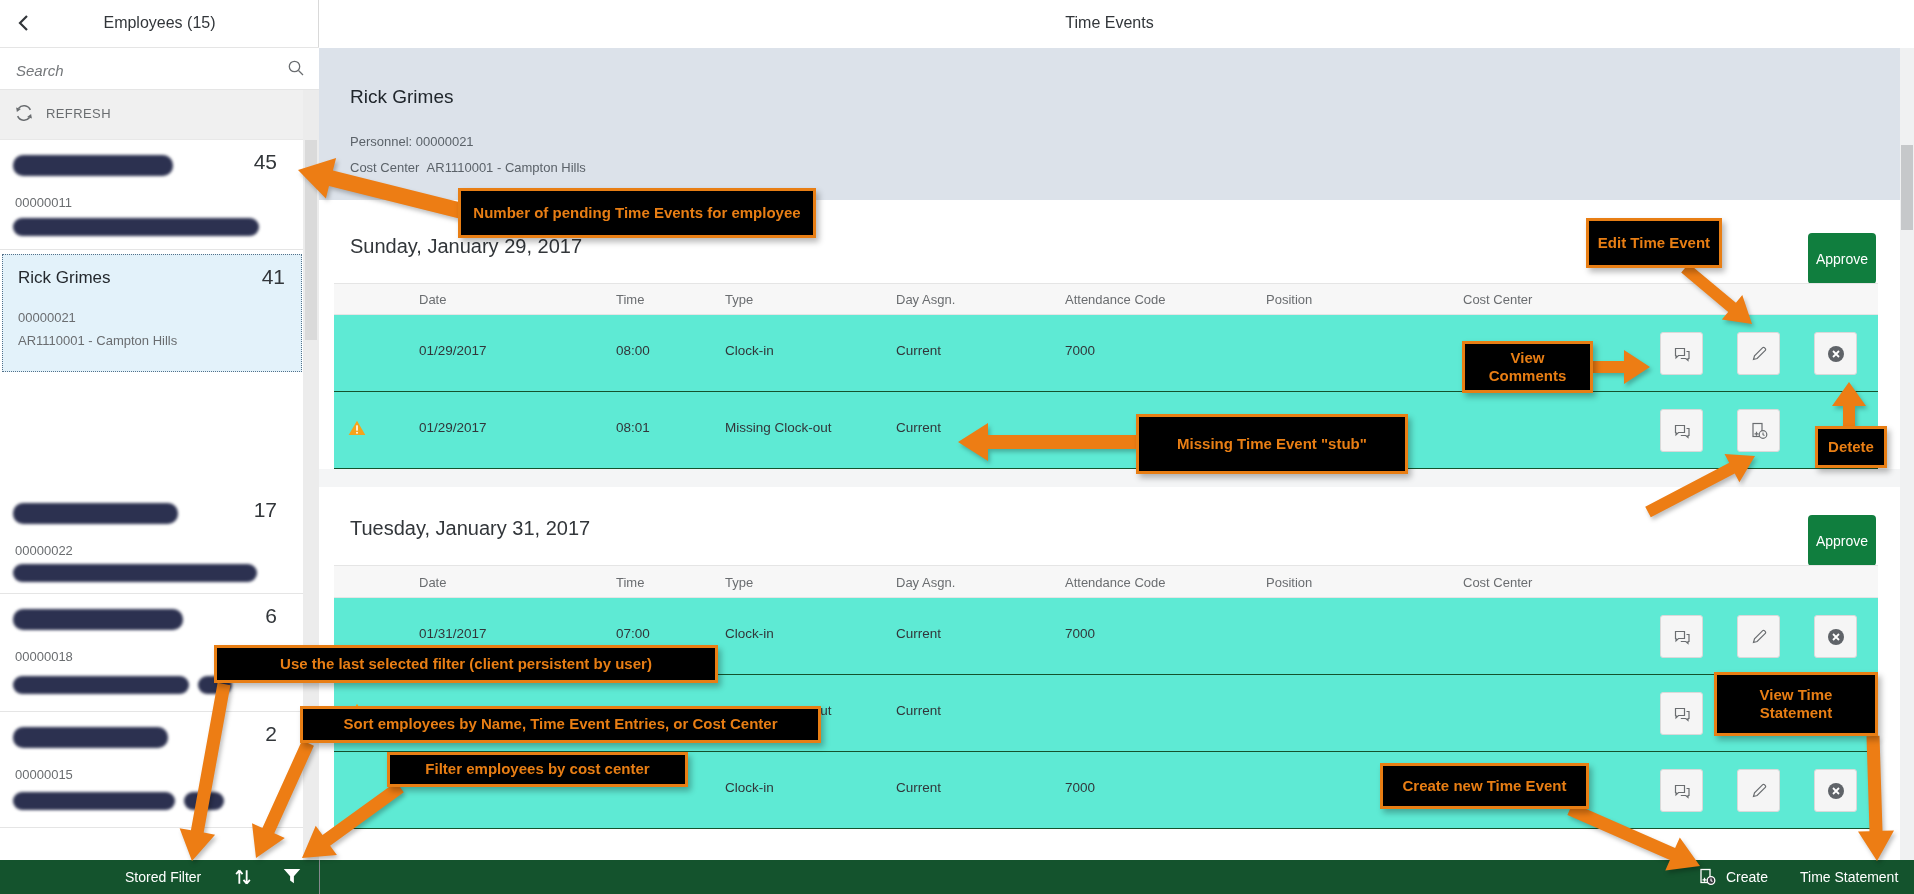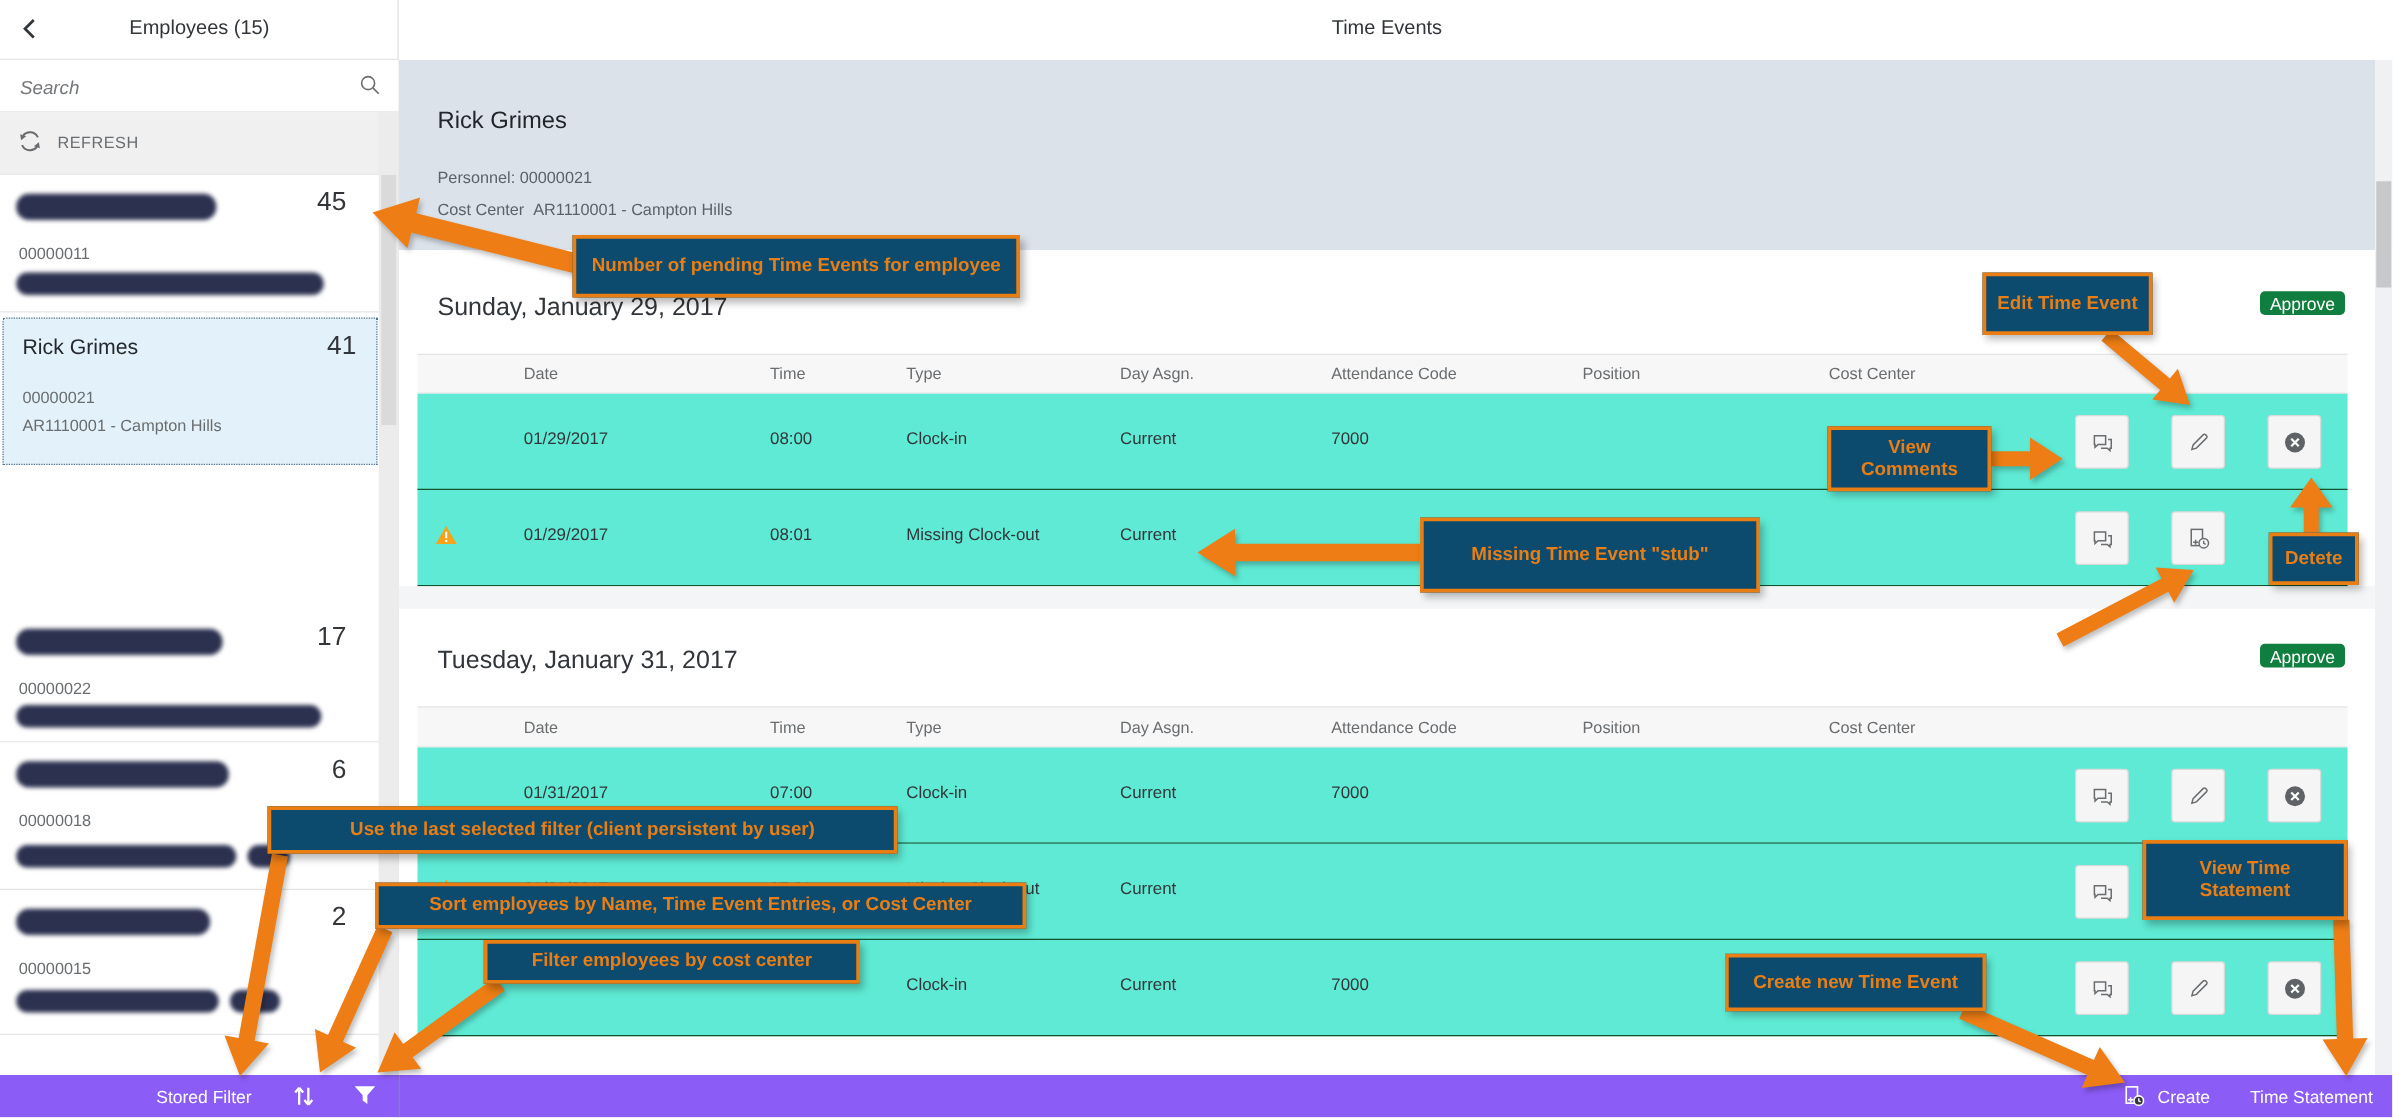--- a/index.html
+++ b/index.html
@@ -35,45 +35,45 @@
 
   
   .main-title{position:absolute;left:319px;top:0;width:1581px;height:48px;background:#fff;}
   .main-title span{position:absolute;left:0;top:14px;width:100%;text-align:center;font-size:16px;color:#32363a;}
   .obj-header{position:absolute;left:319px;top:48px;width:1595px;height:152px;background:#dce2ea;}
   .oh-name{position:absolute;left:31px;top:38px;font-size:19px;color:#20262c;}
   .oh-personnel{position:absolute;left:31px;top:86px;font-size:13px;color:#5b6269;}
   .oh-cc{position:absolute;left:31px;top:112px;font-size:13px;color:#5b6269;}
 
   .sec-head{position:absolute;left:350px;font-size:20px;color:#32363a;}
-  .approve-btn{position:absolute;left:1808px;width:68px;height:19px;background:#107e3e;color:#fff;border:none;border-radius:4px;font-size:14px;font-family:inherit;cursor:pointer;}
+  .approve-btn{position:absolute;left:1808px;width:68px;height:51px;background:#107e3e;color:#fff;border:none;border-radius:4px;font-size:14px;font-family:inherit;cursor:pointer;}
 
   .thead{position:absolute;left:334px;width:1544px;background:#f7f7f7;border-top:1px solid #e5e5e5;border-bottom:1px solid #e5e5e5;box-sizing:border-box;}
   .thead span{position:absolute;top:50%;transform:translateY(-50%);font-size:13px;color:#6a6d70;}
   .trow{position:absolute;left:334px;width:1544px;height:77px;border-bottom:1px solid #14532d;box-sizing:border-box;background:#5eead4;}
   .trow .cell{position:absolute;top:28px;font-size:13.5px;color:#32363a;}
   .c-date{left:85px;}  .c-time{left:282px;} .c-type{left:391px;} .c-day{left:562px;}
   .c-att{left:731px;}
   .warn{position:absolute;left:14px;top:28px;width:18px;height:16px;}
   .ibtn{position:absolute;top:17px;width:43px;height:43px;background:#f5f5f5;border:1px solid #d9d9d9;border-radius:3px;cursor:pointer;padding:0;}
   .ibtn svg{display:block;margin:auto;}
   .b1{left:1326px;} .b2{left:1403px;} .b3{left:1480px;}
   .sec-gap{position:absolute;left:319px;width:1581px;height:18px;background:#f4f5f6;}
 
   .main-scroll{position:absolute;left:1900px;top:48px;width:14px;height:812px;background:#f0f1f2;}
   .main-thumb{position:absolute;left:1901px;top:145px;width:12px;height:85px;background:#c6c8ca;}
 
   
-  #footerbar{position:absolute;left:0;top:860px;width:1914px;height:34px;background:#8b5cf6;}
+  #footerbar{position:absolute;left:0;top:860px;width:1914px;height:34px;background:#14532d;}
   .fb-sep{position:absolute;left:319px;top:0;width:1px;height:34px;background:#85898d;}
   .fb-text{position:absolute;top:9px;font-size:14px;color:#fff;cursor:pointer;background:none;border:none;font-family:inherit;padding:0;}
   .fb-icon{position:absolute;top:6px;background:none;border:none;padding:0;cursor:pointer;}
 
   
-  .callout{position:absolute;z-index:60;background:#0c4a6e;border:3px solid #e87e14;color:#e87e14;
+  .callout{position:absolute;z-index:60;background:#000000;border:3px solid #e87e14;color:#e87e14;
            font-weight:bold;font-size:15px;line-height:1.22;text-align:center;
            display:flex;align-items:center;justify-content:center;box-sizing:border-box;
            padding:2px 8px;box-shadow:3px 4px 6px rgba(0,0,0,.28);}
   #arrow-layer{position:absolute;left:0;top:0;z-index:55;pointer-events:none;
                filter:drop-shadow(2px 3px 2px rgba(0,0,0,.25));}
 </style>
 </head>
 <body>
 
 <div id="app">

